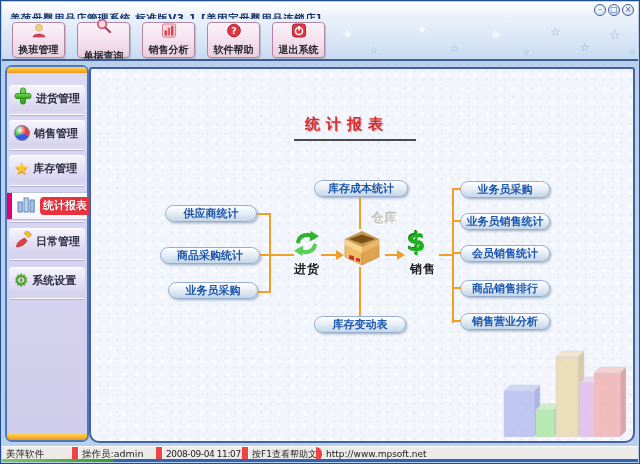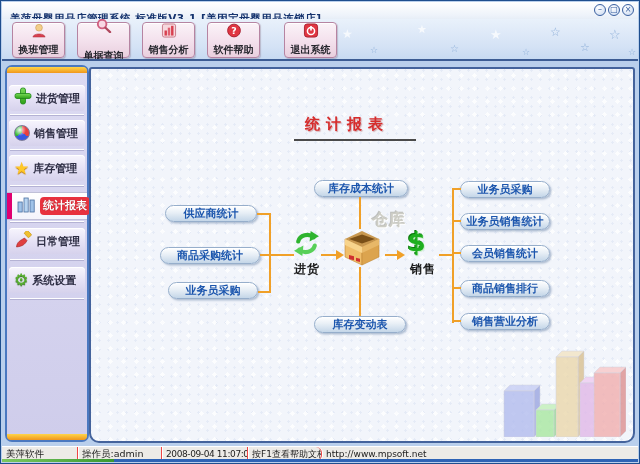--- a/index.html
+++ b/index.html
@@ -27,21 +27,21 @@
   .deco-star { position:absolute; z-index:1; pointer-events:none; }
   .star-white { color:#FFFFFF; opacity:.75; }
   .star-blue  { color:#7FA4D2; opacity:.8; }
   .tool-btn { position:absolute; top:3px; width:53px; height:36px; z-index:2;
     border:1px solid #B684A2; border-radius:4px;
     background:linear-gradient(180deg,#FBF3F8 0%,#F3E0EC 55%,#E9CFDE 100%);
     box-shadow:inset 0 1px 0 #FFFFFF, 1px 1px 1px rgba(120,90,110,.3);
     display:flex; flex-direction:column; align-items:center; justify-content:center; gap:1px;
     cursor:pointer; }
   .tool-btn .tool-label { font-size:10px; font-weight:bold; color:#26262D; white-space:nowrap; }
-  .tb1{left:10px;} .tb2{left:75px;gap:12px;} .tb3{left:140px;} .tb4{left:205px;} .tb5{left:282px;}
+  .tb1{left:10px;} .tb2{left:75px;gap:12px;} .tb3{left:140px;} .tb4{left:205px;} .tb5{left:270px;}
 
   
   .sidebar { position:absolute; left:4px; top:64px; width:84px; height:377px;
     background:linear-gradient(180deg,#DCDAF2 0%,#CFCDEB 100%);
     border:2px solid #4A78C0; border-radius:7px;padding-left:30px; }
   .sidebar::before, .sidebar::after { content:""; position:absolute; left:0; right:0; height:6px;
     background:linear-gradient(180deg,#FFD54A,#F0961C); }
   .sidebar::before { top:0; border-radius:4px 4px 0 0; }
   .sidebar::after  { bottom:0; border-radius:0 0 4px 4px; }
   .side-item { position:absolute; left:2px; right:2px; height:26px;
@@ -88,33 +88,33 @@
     font-size:11px; font-weight:bold; color:#1B55AD; cursor:pointer; white-space:nowrap; }
 
   .hline { position:absolute; height:2px; background:#F0A028; }
   .vline { position:absolute; width:2px;  background:#F0A028; }
   .arrow-right { position:absolute; width:0; height:0;
     border-top:5px solid transparent; border-bottom:5px solid transparent;
     border-left:8px solid #F0A028; }
 
   .flow-label { position:absolute; width:40px; text-align:center;
     font-size:12px; font-weight:bold; color:#1A1A1A; letter-spacing:1px; }
-  .warehouse-label { position:absolute; font-size:16px; font-weight:bold; color:#CDCDC5;
+  .warehouse-label { position:absolute; font-size:12px; font-weight:bold; color:#CDCDC5;
     letter-spacing:1px; text-shadow:1px 1px 0 rgba(255,255,255,.95), -1px -1px 0 rgba(140,140,130,.5); }
   .dollar { position:absolute; font-size:27px; line-height:30px; font-weight:bold; color:#1FAF1F;
     text-shadow:1px 1px 0 #CFF0CF, -1px -1px 0 #0A7A0A; }
 
   .deco-chart { position:absolute; left:405px; top:280px; opacity:.8; }
 
   
   .statusbar { position:absolute; left:1px; right:1px; top:445px; height:15px;
     background:#EDEBE7; border-top:1px solid #FFFFFF; display:flex; align-items:center;
     font-size:9.5px; color:#222222; }
   .sb-cell { height:100%; display:flex; align-items:center; padding-left:4px;
-    border-right:1px solid #ef4444; box-shadow:1px 0 0 #FFFFFF; white-space:nowrap; overflow:hidden; }
+    border-right:6px solid #ef4444; box-shadow:1px 0 0 #FFFFFF; white-space:nowrap; overflow:hidden; }
   .sb-c1{width:76px;} .sb-c2{width:84px;} .sb-c3{width:86px; font-size:9px; letter-spacing:-.4px;}
   .sb-c4{width:74px; font-size:9px;border-radius:6px;} .sb-c5{flex:1; border-right:none; box-shadow:none; font-size:9px;}
 
   .bottom-strip { position:absolute; left:1px; right:1px; bottom:1px; height:3px; background:#2E63B5; }
   .bottom-strip-green { position:absolute; left:0; top:0; width:112px; height:100%;
     background:linear-gradient(90deg,#7CC860,#3A9830); }
 </style>
 </head>
 <body>
 

